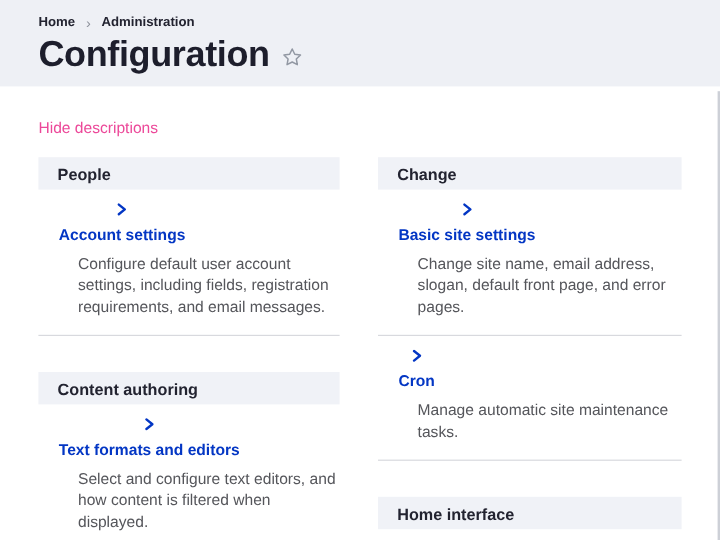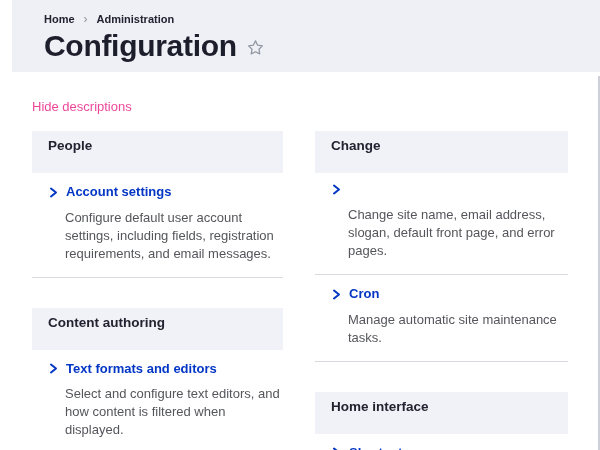--- a/index.html
+++ b/index.html
@@ -12,21 +12,20 @@
     font-family: "Liberation Sans", "DejaVu Sans", sans-serif;
     color: #222330;
     -webkit-font-smoothing: antialiased;
   }
 
   
   .page-header {
     background: #eef0f5;
     height: 72px;
     padding: 13px 32px 0 32px;
-    margin-left: 12px;
   }
   .breadcrumb {
     display: flex;
     align-items: center;
     gap: 9px;
     font-size: 11px;
     font-weight: 700;
     color: #222330;
   }
   .breadcrumb a {
@@ -80,21 +79,21 @@
     display: grid;
     grid-template-columns: 251px 253px;
     column-gap: 32px;
     align-items: start;
   }
 
   .panel { margin-bottom: 30px; }
   .panel-title {
     margin: 0;
     background: #f0f2f7;
-    height: 42px;
+    height: 27px;
     line-height: 29px;
     padding: 0 16px;
     font-size: 13.5px;
     font-weight: 700;
     color: #222330;
     white-space: nowrap;
   }
   .panel-title.cut { height: 40px; line-height: 40px; }
 
   .admin-item {
@@ -105,20 +104,21 @@
     display: inline-flex;
     align-items: center;
     gap: 8px;
     margin: 5px 0 0 17px;
     font-size: 13px;
     font-weight: 700;
     color: #0336c4;
     text-decoration: none;
     cursor: pointer;
     line-height: 16px;
+    flex-direction: column;
   }
   .chev {
     display: inline-flex;
     align-items: center;
     color: #0336c4;
   }
   .item-desc {
     margin: 7px 2px 6px 33px;
     font-size: 13px;
     line-height: 18px;
@@ -201,20 +201,21 @@
 
       <section class="panel">
         <h2 class="panel-title">Change</h2>
         <div class="admin-item">
           <a class="item-link">
             <span class="chev">
               <svg width="9" height="11" viewBox="0 0 9 11" fill="none" stroke="currentColor" stroke-width="2" stroke-linecap="round" stroke-linejoin="round">
                   <path d="M2 1.5 L7 5.5 L2 9.5"></path>
                 </svg>
             </span>
+            <span>Basic site settings</span>
           </a>
           <div class="item-desc">Change site name, email address, slogan, default front page, and error pages.</div>
         </div>
         <div class="admin-item">
           <a class="item-link">
             <span class="chev">
               <svg width="9" height="11" viewBox="0 0 9 11" fill="none" stroke="currentColor" stroke-width="2" stroke-linecap="round" stroke-linejoin="round">
                   <path d="M2 1.5 L7 5.5 L2 9.5"></path>
                 </svg>
             </span>

